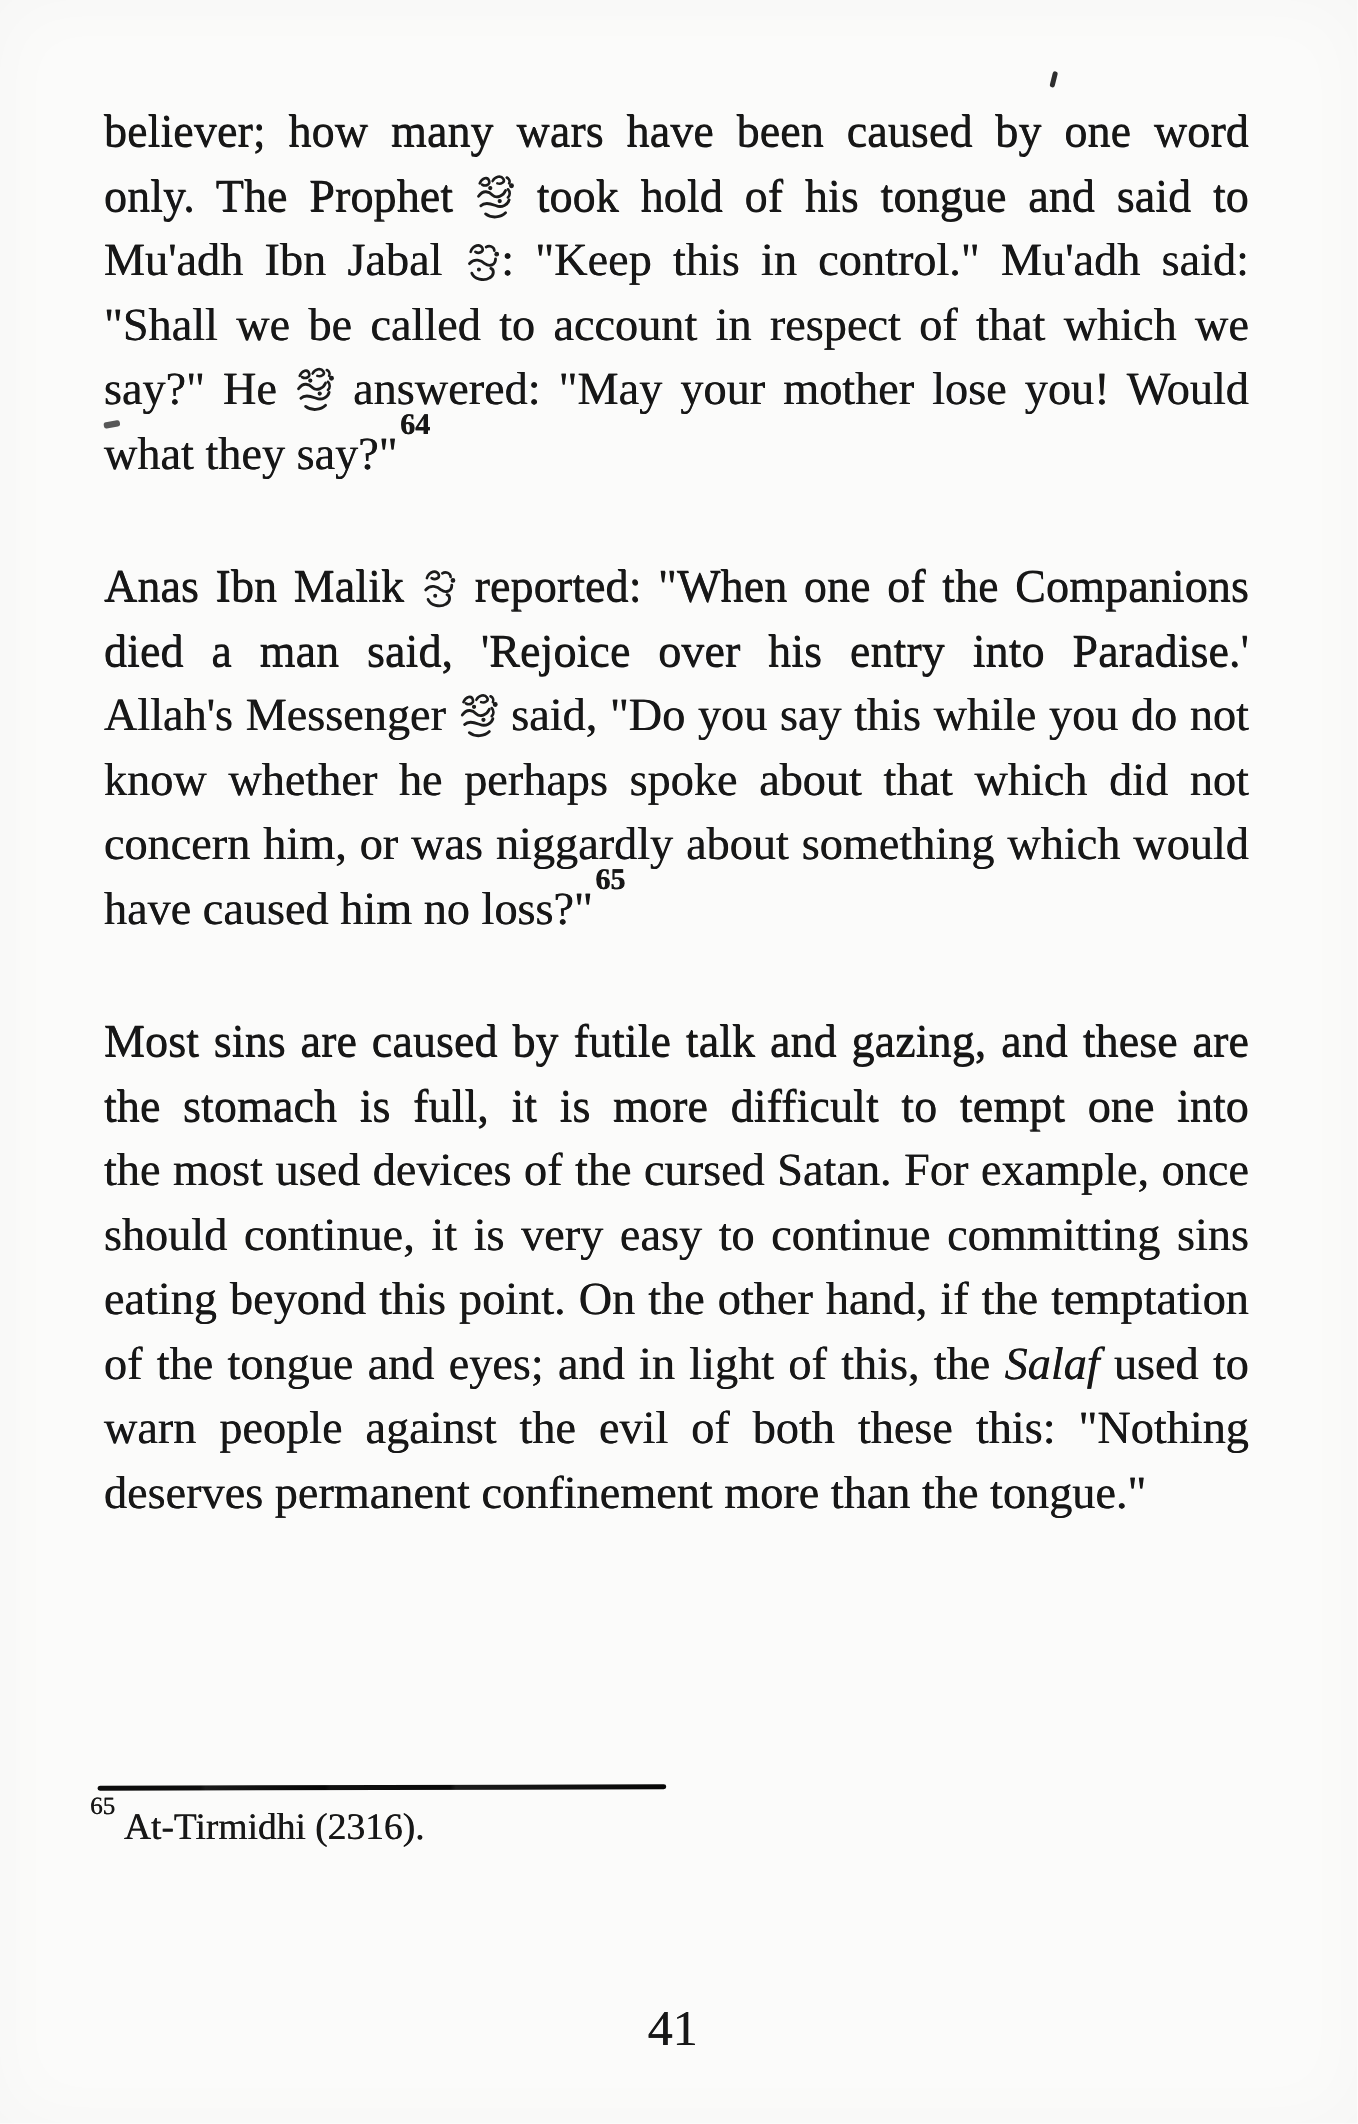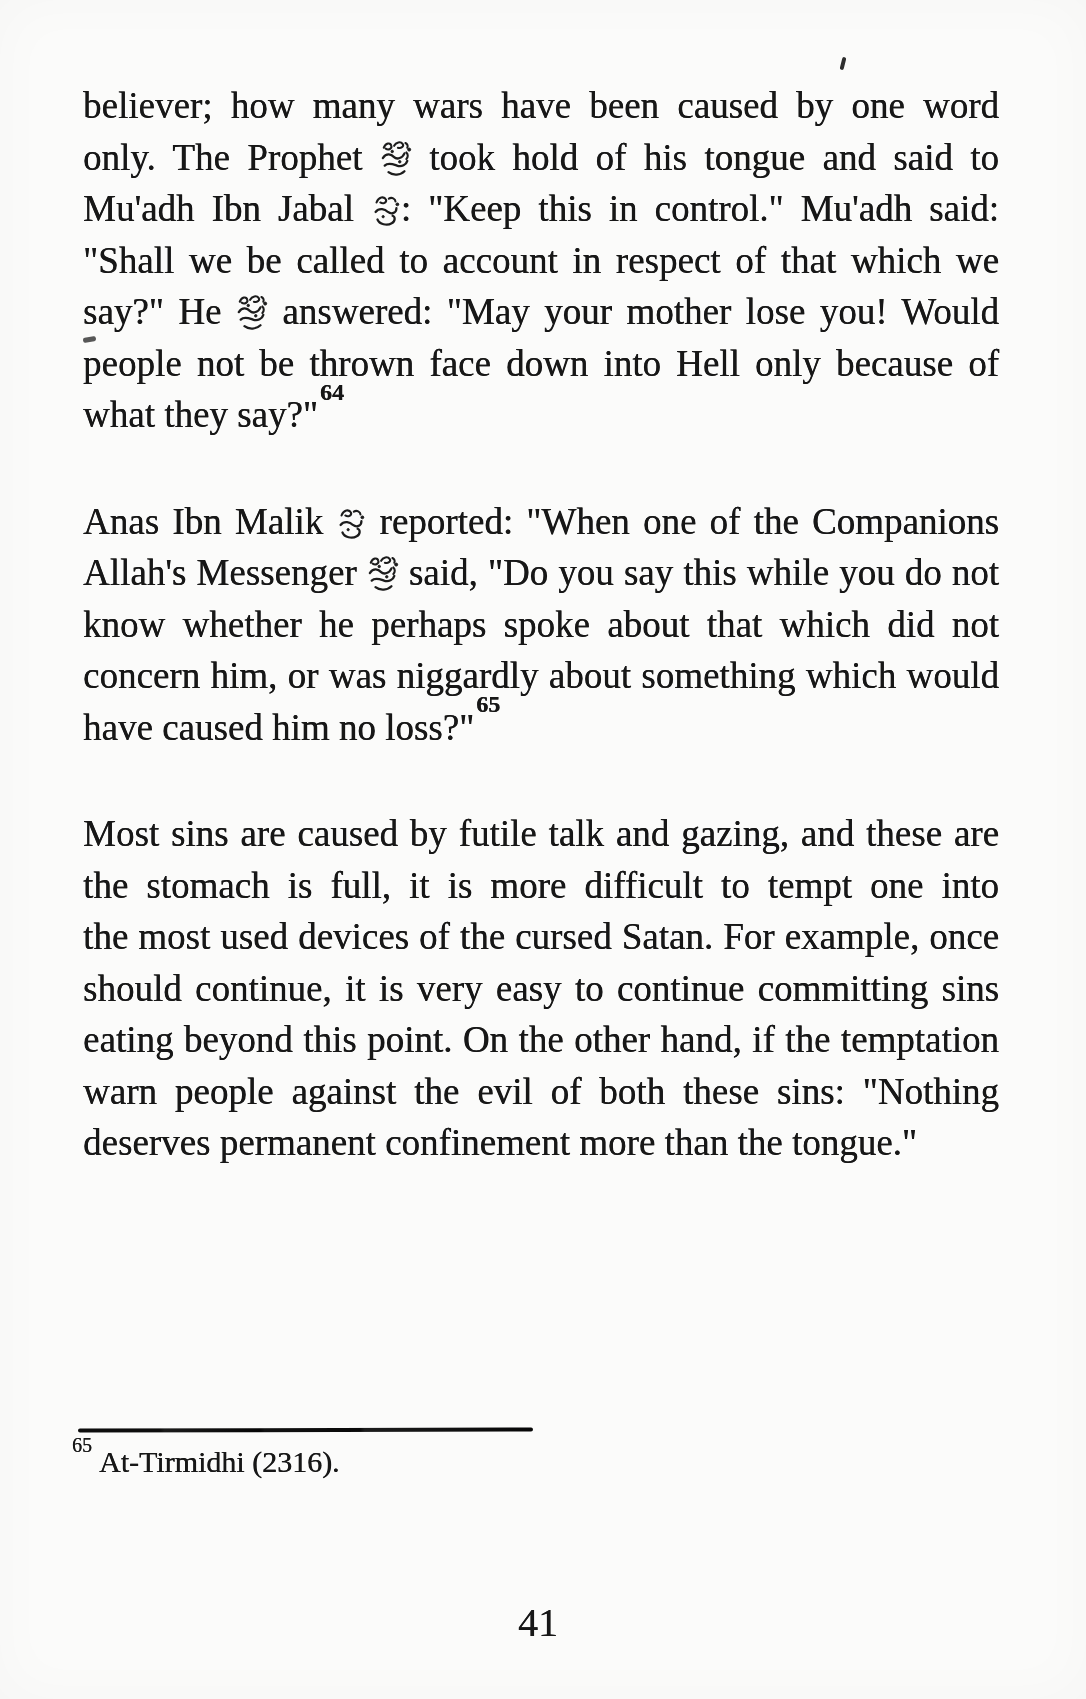--- a/index.html
+++ b/index.html
@@ -138,32 +138,32 @@
     <path d="M15 7 C17 3 22 2 24 5 C26 8 22 10 19 9" stroke-width="2.2" stroke-linecap="round"></path>
     <path d="M27 4 C29 5 30 7 29 9" stroke-width="2.2" stroke-linecap="round"></path>
     <path d="M3 20 C7 14 12 16 15 19 C18 22 24 20 26 15" stroke-width="2.4" stroke-linecap="round"></path>
     <path d="M28 14 C30 16 30 19 28 21" stroke-width="2.2" stroke-linecap="round"></path>
     <path d="M5 28 C9 24 15 27 18 28 C23 30 28 27 29 23" stroke-width="2.4" stroke-linecap="round"></path>
     <path d="M9 35 C14 39 22 38 26 34" stroke-width="2.4" stroke-linecap="round"></path>
     <circle cx="31" cy="11" r="1.6" fill="#1c1c1c"></circle>
     <circle cx="13" cy="13" r="1.3" fill="#1c1c1c"></circle>
     <circle cx="21" cy="24" r="1.3" fill="#1c1c1c"></circle>
   </svg><span> answered: "May your mother lose you! Would</span></div>
-        <div class="line j"><span>people not be thrown face down into Hell only because of</span></div>
         <div class="line"><span>what they say?"</span><sup class="fnref">64</sup></div>
       </div>
       <div class="para">
         <div class="line j"><span>Anas Ibn Malik </span><svg class="cal cal-ra" width="30" height="36" viewBox="0 0 30 38" fill="none">
     <path d="M5 10 C7 4 13 3 15 7 C16 10 12 12 9 10" stroke-width="2.2" stroke-linecap="round"></path>
     <path d="M18 6 C21 4 25 6 25 9" stroke-width="2.2" stroke-linecap="round"></path>
     <path d="M4 20 C8 15 14 17 17 20 C21 23 26 21 26 16" stroke-width="2.4" stroke-linecap="round"></path>
     <path d="M6 28 C8 33 16 35 21 32 C25 30 25 25 22 24" stroke-width="2.4" stroke-linecap="round"></path>
     <circle cx="27" cy="12" r="1.5" fill="#1c1c1c"></circle>
     <circle cx="12" cy="25" r="1.2" fill="#1c1c1c"></circle>
   </svg><span> reported: "When one of the Companions</span></div>
+        <div class="line j"><span>died a man said, 'Rejoice over his entry into Paradise.'</span></div>
         <div class="line j"><span>Allah's Messenger </span><svg class="cal cal-pbuh" width="32" height="42" viewBox="0 0 34 42" fill="none">
     <path d="M4 9 C6 4 11 3 12 7 C13 10 9 12 6 10" stroke-width="2.2" stroke-linecap="round"></path>
     <path d="M15 7 C17 3 22 2 24 5 C26 8 22 10 19 9" stroke-width="2.2" stroke-linecap="round"></path>
     <path d="M27 4 C29 5 30 7 29 9" stroke-width="2.2" stroke-linecap="round"></path>
     <path d="M3 20 C7 14 12 16 15 19 C18 22 24 20 26 15" stroke-width="2.4" stroke-linecap="round"></path>
     <path d="M28 14 C30 16 30 19 28 21" stroke-width="2.2" stroke-linecap="round"></path>
     <path d="M5 28 C9 24 15 27 18 28 C23 30 28 27 29 23" stroke-width="2.4" stroke-linecap="round"></path>
     <path d="M9 35 C14 39 22 38 26 34" stroke-width="2.4" stroke-linecap="round"></path>
     <circle cx="31" cy="11" r="1.6" fill="#1c1c1c"></circle>
     <circle cx="13" cy="13" r="1.3" fill="#1c1c1c"></circle>
@@ -172,21 +172,22 @@
         <div class="line j"><span>know whether he perhaps spoke about that which did not</span></div>
         <div class="line j"><span>concern him, or was niggardly about something which would</span></div>
         <div class="line"><span>have caused him no loss?"</span><sup class="fnref">65</sup></div>
       </div>
       <div class="para">
         <div class="line j"><span>Most sins are caused by futile talk and gazing, and these are</span></div>
         <div class="line j"><span>the stomach is full, it is more difficult to tempt one into</span></div>
         <div class="line j"><span>the most used devices of the cursed Satan. For example, once</span></div>
         <div class="line j"><span>should continue, it is very easy to continue committing sins</span></div>
         <div class="line j"><span>eating beyond this point. On the other hand, if the temptation</span></div>
-        <div class="line j"><span>warn people against the evil of both these sins: "Nothing</span></div>
+        <div class="line j"><span>of the tongue and eyes; and in light of this, the </span><i>Salaf</i><span> used to</span></div>
+        <div class="line j"><span>warn people against the evil of both these this: "Nothing</span></div>
         <div class="line"><span>deserves permanent confinement more than the tongue."</span></div>
       </div>
     </div>
 
   <div class="rule"></div>
   <div class="footnotes">
       <div class="fnline"><sup class="fnmark">65</sup><span>At-Tirmidhi (2316).</span></div>
     </div>
 
   <div class="page-number">41</div>

